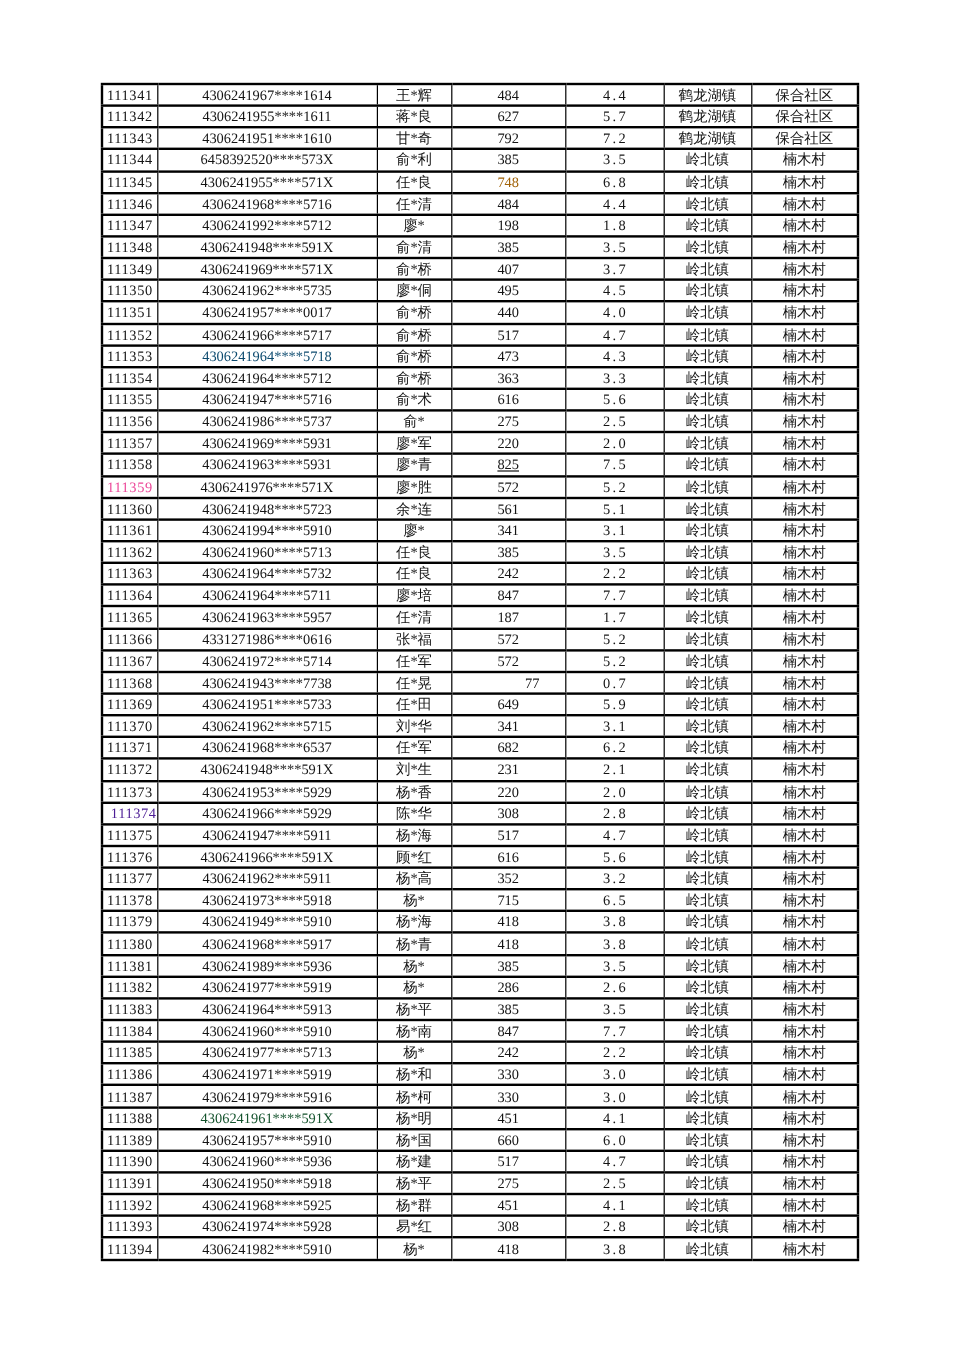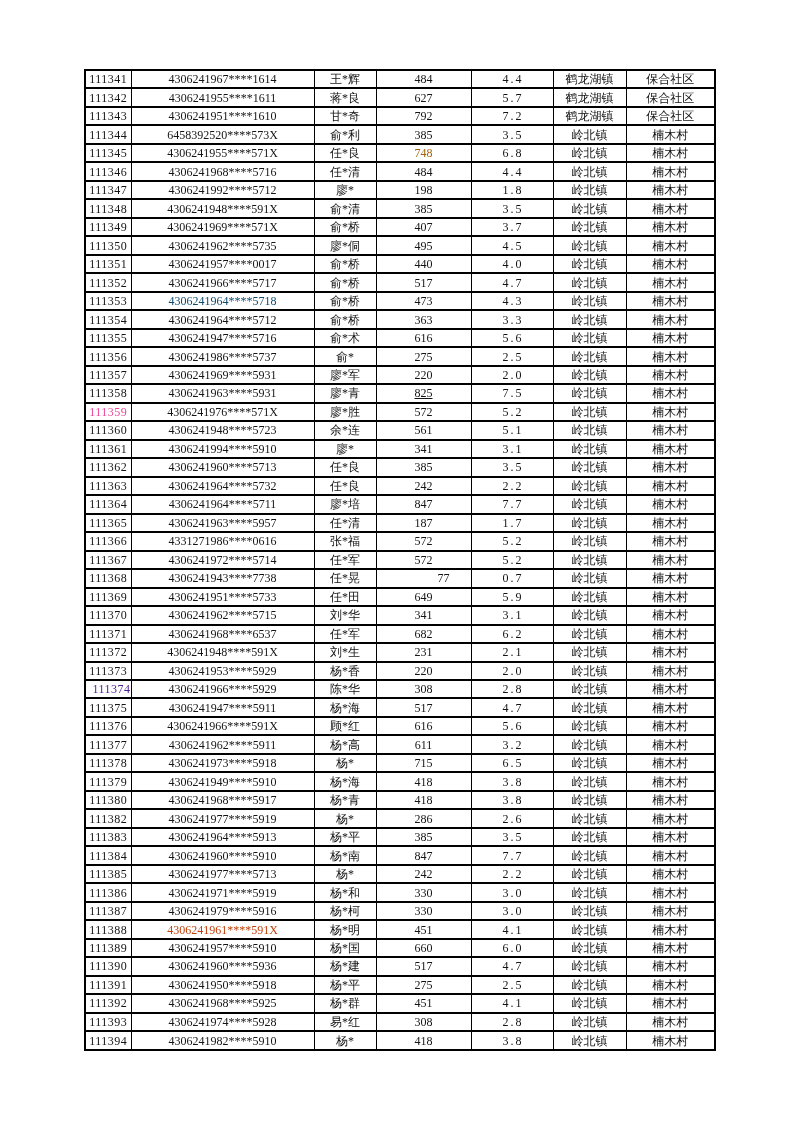--- a/index.html
+++ b/index.html
@@ -384,21 +384,21 @@
           <td class="col-name" style="color: rgb(20, 20, 20);">顾*红</td>
           <td class="col-amount" style="color: rgb(20, 20, 20);">616</td>
           <td class="col-rate" style="color: rgb(20, 20, 20);">5.6</td>
           <td class="col-town" style="color: rgb(20, 20, 20);">岭北镇</td>
           <td class="col-village" style="color: rgb(20, 20, 20);">楠木村</td>
         </tr>
         <tr>
           <td class="col-serial" style="color: rgb(20, 20, 20);">111377</td>
           <td class="col-id" style="color: rgb(20, 20, 20);">4306241962****5911</td>
           <td class="col-name" style="color: rgb(20, 20, 20);">杨*高</td>
-          <td class="col-amount" style="color: rgb(20, 20, 20);">611</td>
+          <td class="col-amount" style="color: rgb(20, 20, 20);">352</td>
           <td class="col-rate" style="color: rgb(20, 20, 20);">3.2</td>
           <td class="col-town" style="color: rgb(20, 20, 20);">岭北镇</td>
           <td class="col-village" style="color: rgb(20, 20, 20);">楠木村</td>
         </tr>
         <tr>
           <td class="col-serial" style="color: rgb(20, 20, 20);">111378</td>
           <td class="col-id" style="color: rgb(20, 20, 20);">4306241973****5918</td>
           <td class="col-name" style="color: rgb(20, 20, 20);">杨*</td>
           <td class="col-amount" style="color: rgb(20, 20, 20);">715</td>
           <td class="col-rate" style="color: rgb(20, 20, 20);">6.5</td>
@@ -417,20 +417,29 @@
         <tr>
           <td class="col-serial" style="color: rgb(20, 20, 20);">111380</td>
           <td class="col-id" style="color: rgb(20, 20, 20);">4306241968****5917</td>
           <td class="col-name" style="color: rgb(20, 20, 20);">杨*青</td>
           <td class="col-amount" style="color: rgb(20, 20, 20);">418</td>
           <td class="col-rate" style="color: rgb(20, 20, 20);">3.8</td>
           <td class="col-town" style="color: rgb(20, 20, 20);">岭北镇</td>
           <td class="col-village" style="color: rgb(20, 20, 20);">楠木村</td>
         </tr>
         <tr>
+          <td class="col-serial" style="color: rgb(20, 20, 20);">111381</td>
+          <td class="col-id" style="color: rgb(20, 20, 20);">4306241989****5936</td>
+          <td class="col-name" style="color: rgb(20, 20, 20);">杨*</td>
+          <td class="col-amount" style="color: rgb(20, 20, 20);">385</td>
+          <td class="col-rate" style="color: rgb(20, 20, 20);">3.5</td>
+          <td class="col-town" style="color: rgb(20, 20, 20);">岭北镇</td>
+          <td class="col-village" style="color: rgb(20, 20, 20);">楠木村</td>
+        </tr>
+        <tr>
           <td class="col-serial" style="color: rgb(20, 20, 20);">111382</td>
           <td class="col-id" style="color: rgb(20, 20, 20);">4306241977****5919</td>
           <td class="col-name" style="color: rgb(20, 20, 20);">杨*</td>
           <td class="col-amount" style="color: rgb(20, 20, 20);">286</td>
           <td class="col-rate" style="color: rgb(20, 20, 20);">2.6</td>
           <td class="col-town" style="color: rgb(20, 20, 20);">岭北镇</td>
           <td class="col-village" style="color: rgb(20, 20, 20);">楠木村</td>
         </tr>
         <tr>
           <td class="col-serial" style="color: rgb(20, 20, 20);">111383</td>
@@ -472,21 +481,21 @@
           <td class="col-serial" style="color: rgb(20, 20, 20);">111387</td>
           <td class="col-id" style="color: rgb(20, 20, 20);">4306241979****5916</td>
           <td class="col-name" style="color: rgb(20, 20, 20);">杨*柯</td>
           <td class="col-amount" style="color: rgb(20, 20, 20);">330</td>
           <td class="col-rate" style="color: rgb(20, 20, 20);">3.0</td>
           <td class="col-town" style="color: rgb(20, 20, 20);">岭北镇</td>
           <td class="col-village" style="color: rgb(20, 20, 20);">楠木村</td>
         </tr>
         <tr>
           <td class="col-serial" style="color: rgb(20, 20, 20);">111388</td>
-          <td class="col-id" style="color: #c2410c;">4306241961****591X</td>
+          <td class="col-id" style="color: #14532d;">4306241961****591X</td>
           <td class="col-name" style="color: rgb(20, 20, 20);">杨*明</td>
           <td class="col-amount" style="color: rgb(20, 20, 20);">451</td>
           <td class="col-rate" style="color: rgb(20, 20, 20);">4.1</td>
           <td class="col-town" style="color: rgb(20, 20, 20);">岭北镇</td>
           <td class="col-village" style="color: rgb(20, 20, 20);">楠木村</td>
         </tr>
         <tr>
           <td class="col-serial" style="color: rgb(20, 20, 20);">111389</td>
           <td class="col-id" style="color: rgb(20, 20, 20);">4306241957****5910</td>
           <td class="col-name" style="color: rgb(20, 20, 20);">杨*国</td>

